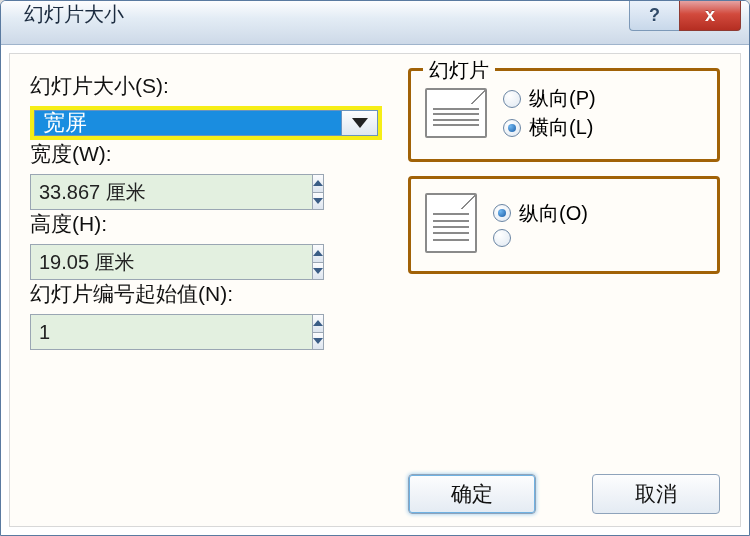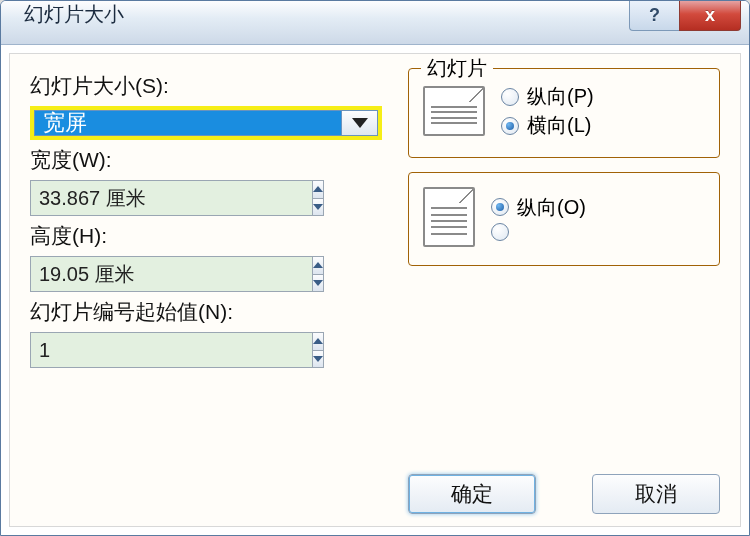--- a/index.html
+++ b/index.html
@@ -15,42 +15,42 @@
 .tctrl.close{width:62px;background:linear-gradient(to bottom,#e6a2a2 0%,#d24a3d 45%,#b52e22 100%);color:#fff;border-color:#8f3a32;border-radius:0 0 4px 0}
 .tctrl.help span,.tctrl.close span{text-shadow:0 1px 0 rgba(255,255,255,.4)}
 .tctrl.close span{text-shadow:0 -1px 0 rgba(0,0,0,.3)}
 
 
 .client{position:absolute;left:8px;right:8px;top:52px;bottom:8px;background:#fffdf9;border:1px solid #d8d8d8;padding:14px 20px 12px 20px}
 .cols{display:flex;gap:26px;height:100%}
 .col-left{width:352px}
 .col-right{flex:1;display:flex;flex-direction:column}
 
-.lbl{font-size:21px;color:#111;margin-bottom:6px;margin-top:6px;display:block}
+.lbl{font-size:21px;color:#111;margin-bottom:6px;display:block}
 .lbl.first{margin-top:4px}
 
 
 .combo-hl{position:relative;display:flex;align-items:center;border:4px solid #f6ee17;height:34px}
 .combo-sel{flex:1;height:100%;background:#1a8de0;color:#fff;font-size:22px;display:flex;align-items:center;padding:0 8px;border:1px solid #6a93bd}
 .combo-btn{width:36px;height:100%;background:linear-gradient(to bottom,#fefefe,#dfe7f0);border:1px solid #6a93bd;border-left:none;display:flex;align-items:center;justify-content:center}
 .caret{width:0;height:0;border-left:8px solid transparent;border-right:8px solid transparent;border-top:10px solid #222}
 
 
 .spinwrap{display:flex;width:200px;height:36px}
 .spin-input{flex:1;border:1px solid #9aa6b3;background:#e3f0e0;font-size:20px;padding:2px 8px;color:#222}
 .spin-btns{width:26px;display:flex;flex-direction:column;border:1px solid #9aa6b3;border-left:none}
 .sbtn{flex:1;background:linear-gradient(to bottom,#fbfcfe,#dde5ef);display:flex;align-items:center;justify-content:center}
 .sbtn+.sbtn{border-top:1px solid #9aa6b3}
 .sarrow-up{width:0;height:0;border-left:5px solid transparent;border-right:5px solid transparent;border-bottom:6px solid #3a5d86}
 .sarrow-dn{width:0;height:0;border-left:5px solid transparent;border-right:5px solid transparent;border-top:6px solid #3a5d86}
 .spinwrap.narrow{width:90px}
 
 
 .group-title{font-size:21px;color:#111;margin-bottom:10px}
-.fieldset{border:1px solid #a16207;border-radius:4px;padding:14px 14px 18px 14px;position:relative;margin-bottom:14px}
+.fieldset{border:3px solid #a16207;border-radius:4px;padding:14px 14px 18px 14px;position:relative;margin-bottom:14px}
 .legend{position:absolute;top:-14px;left:12px;background:#fffdf9;padding:0 6px;font-size:20px}
 .ori-row{display:flex;gap:16px;align-items:center}
 .page-icon{width:52px;height:60px;border:2px solid #8a8a8a;border-radius:2px;background:#fff;position:relative;flex-shrink:0}
 .page-icon::before{content:"";position:absolute;top:0;right:0;width:14px;height:14px;background:linear-gradient(135deg,transparent 48%,#8a8a8a 50%,#8a8a8a 54%,#fff 56%)}
 .page-lines{position:absolute;left:6px;right:6px;top:16px;bottom:8px;display:flex;flex-direction:column;justify-content:space-around}
 .page-lines i{display:block;height:2px;background:#8a8a8a}
 .radios{display:flex;flex-direction:column;gap:2px}
 .radio{display:flex;align-items:center;gap:8px;font-size:20px;cursor:pointer}
 .rmark{width:18px;height:18px;border:1px solid #6b85a3;border-radius:50%;background:radial-gradient(circle at 35% 30%,#fff,#dfe8f2);display:flex;align-items:center;justify-content:center;flex-shrink:0}
 .rmark.checked::after{content:"";width:8px;height:8px;border-radius:50%;background:radial-gradient(circle at 30% 30%,#6fb6f0,#1e5fa8)}

